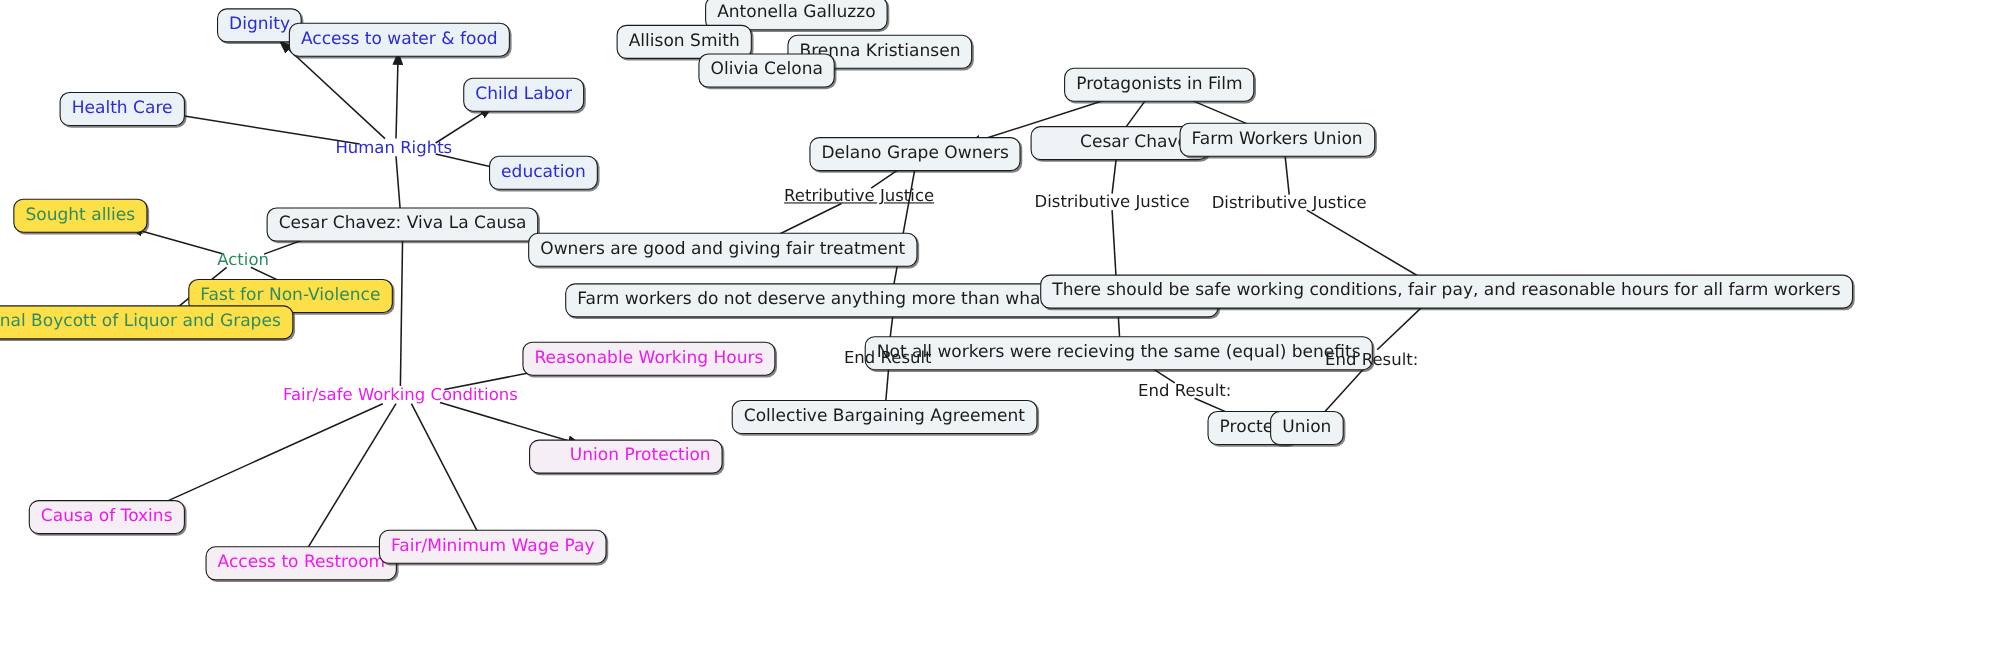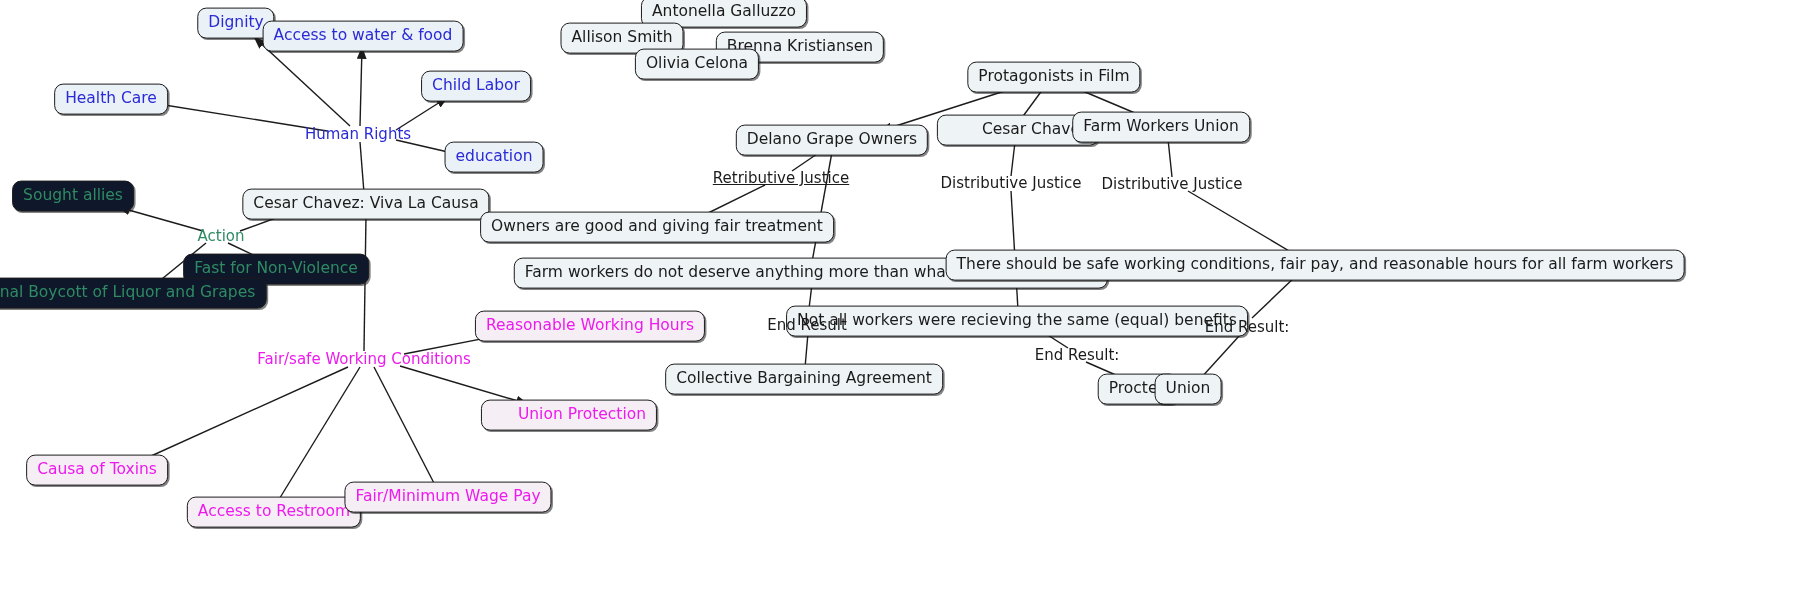--- a/index.html
+++ b/index.html
@@ -39,21 +39,21 @@
     border-radius: 9px;
     padding: 5px 10px 6px 10px;
     white-space: nowrap;
     font-size: 15.5px;
     line-height: 1.15;
     color: #1b1b1b;
     transform: translate(-50%, -50%);
     box-shadow: 1.5px 1.5px 0 rgba(30,30,30,0.55);
   }
   .node.blue  { color: #2a2ad6; background: #eaf1f7; }
-  .node.green { color: #2e8b63; background: #0f172a; }
+  .node.green { color: #2e8b63; background: #fde047; }
   .node.pink  { color: #ee19ee; background: #f5eff5; }
   .node.plain { color: #1b1b1b; background: #eef3f6; }
   .label {
     position: absolute;
     white-space: nowrap;
     font-size: 15px;
     color: #1b1b1b;
     transform: translate(-50%, -50%);
     background: transparent;
   }
@@ -109,21 +109,21 @@
   <div id="node-layer">
       <div class="node blue" style="left: 236px; top: 23px;">Dignity</div>
       <div class="node blue" style="left: 363px; top: 36px;">Access to water &amp; food</div>
       <div class="node blue" style="left: 476px; top: 86px;">Child Labor</div>
       <div class="node blue" style="left: 111px; top: 99px;">Health Care</div>
       <div class="node blue" style="left: 494px; top: 157px;">education</div>
       <div class="label blue" style="left: 358px; top: 134px;">Human Rights</div>
       <div class="node plain" style="left: 366px; top: 204px;">Cesar Chavez: Viva La Causa</div>
       <div class="node green" style="left: 73px; top: 196px;">Sought allies</div>
       <div class="label green" style="left: 221px; top: 236px;">Action</div>
-      <div class="node green" style="left: 276px; top: 269px;">Fast for Non-Violence</div>
+      <div class="node green" style="left: 264px; top: 269px;">Fast for Non-Violence</div>
       <div class="node green" style="left: 107px; top: 293px;">National Boycott of Liquor and Grapes</div>
       <div class="label pink" style="left: 364px; top: 359px;">Fair/safe Working Conditions</div>
       <div class="node pink" style="left: 590px; top: 326px;">Reasonable Working Hours</div>
       <div class="node pink" style="left: 569px; top: 415px; padding-left: 36px;">Union Protection</div>
       <div class="node pink" style="left: 97px; top: 470px;">Causa of Toxins</div>
       <div class="node pink" style="left: 274px; top: 512px;">Access to Restroom</div>
       <div class="node pink" style="left: 448px; top: 497px;">Fair/Minimum Wage Pay</div>
       <div class="node plain" style="left: 724px; top: 12px;">Antonella Galluzzo</div>
       <div class="node plain" style="left: 622px; top: 38px;">Allison Smith</div>
       <div class="node plain" style="left: 800px; top: 47px;">Brenna Kristiansen</div>

